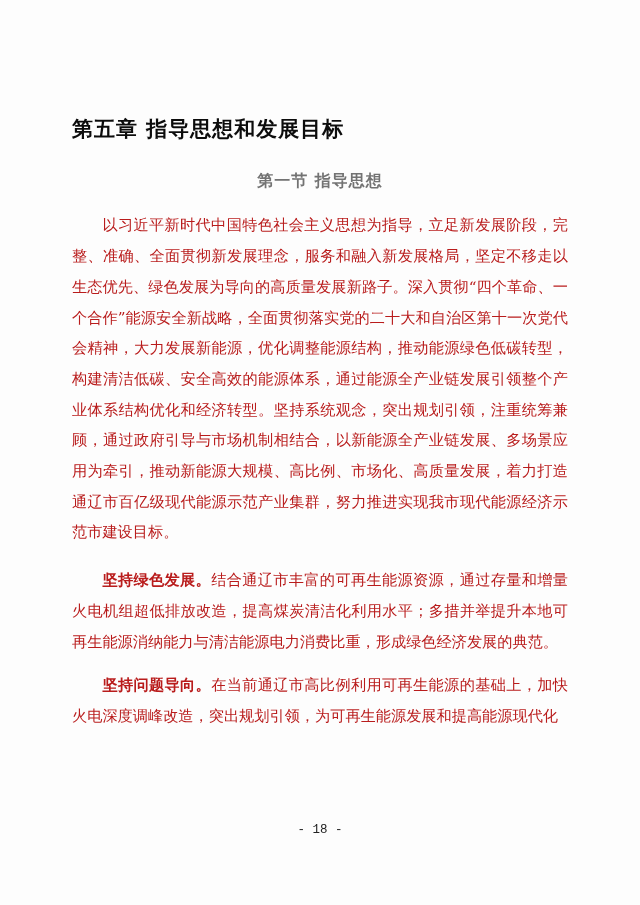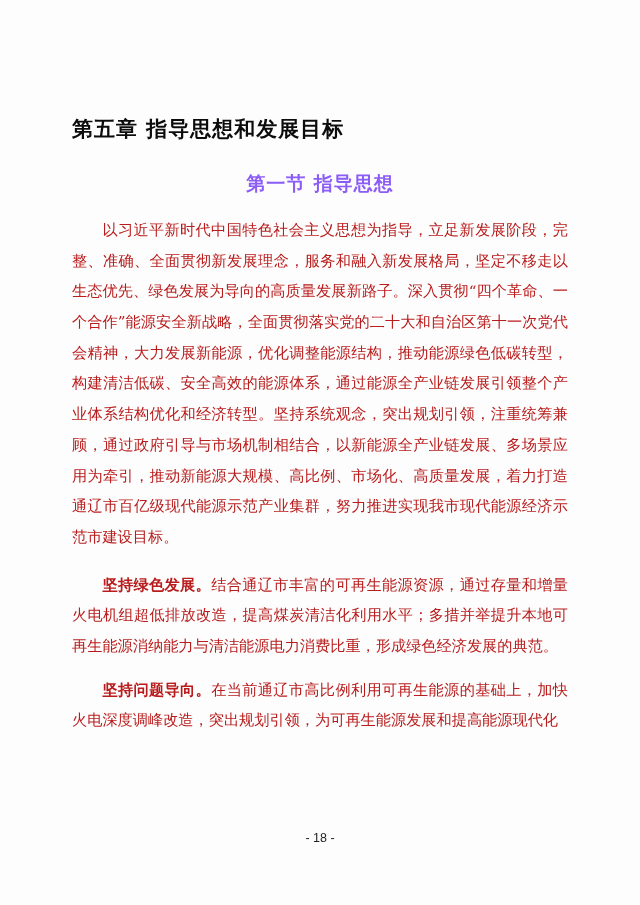--- a/index.html
+++ b/index.html
@@ -27,26 +27,26 @@
     font-size: 21px;
     font-weight: bold;
     letter-spacing: 1px;
     margin: 0;
     padding-top: 114px;
     line-height: 1.4;
     color: #0c0c0c;
   }
   .section-title {
     text-align: center;
-    font-size: 19px;
+    font-size: 16px;
     font-weight: bold;
     letter-spacing: 1px;
     margin: 0;
     line-height: 1.5;
-    color: #8b5cf6;
+    color: #737373;
   }
   .section-title.first {
     padding-top: 26px;
   }
   .section-title.second {
     padding-top: 25px;
   }
   .body-para {
     font-size: 15.2px;
     line-height: 2.02;
@@ -65,25 +65,25 @@
   .body-para.p3 {
     padding-top: 13px;
   }
   .lead {
     font-weight: bold;
   }
   .page-number {
     position: absolute;
     left: 0;
     right: 0;
-    bottom: 60px;
+    bottom: 68px;
     text-align: center;
     font-size: 12.5px;
     color: #222222;
-    font-family: Liberation Sans, sans-serif;
+    font-family: Liberation Mono, monospace;
   }
 </style>
 </head>
 <body>
 
 <div class="page">
 
   <h1 class="chapter-title">第五章  指导思想和发展目标</h1>
 
   <h2 class="section-title first">第一节  指导思想</h2>

